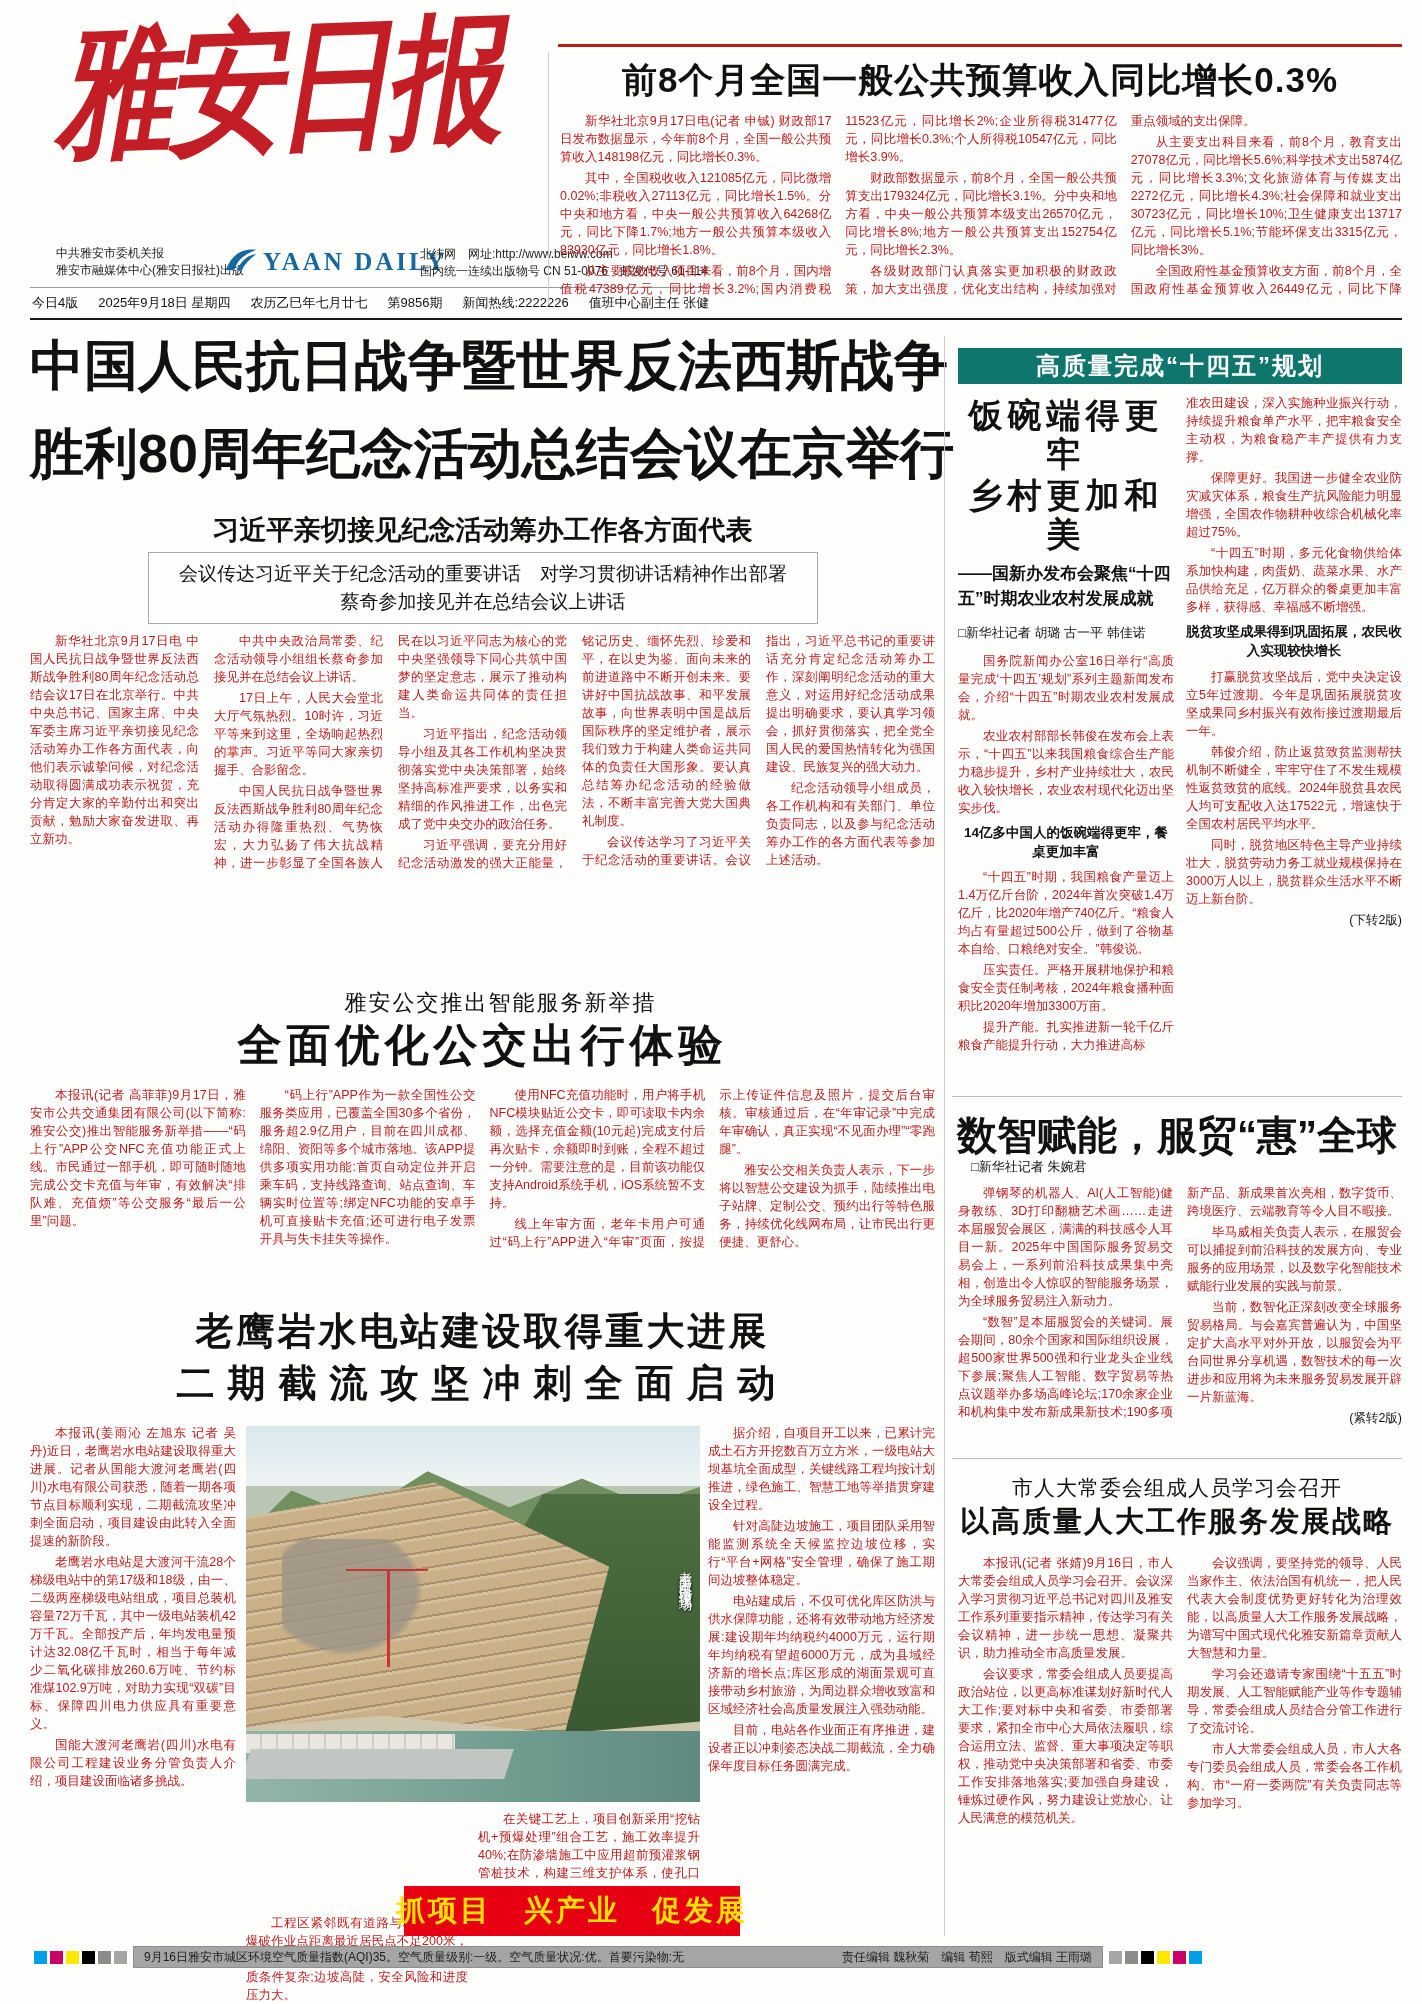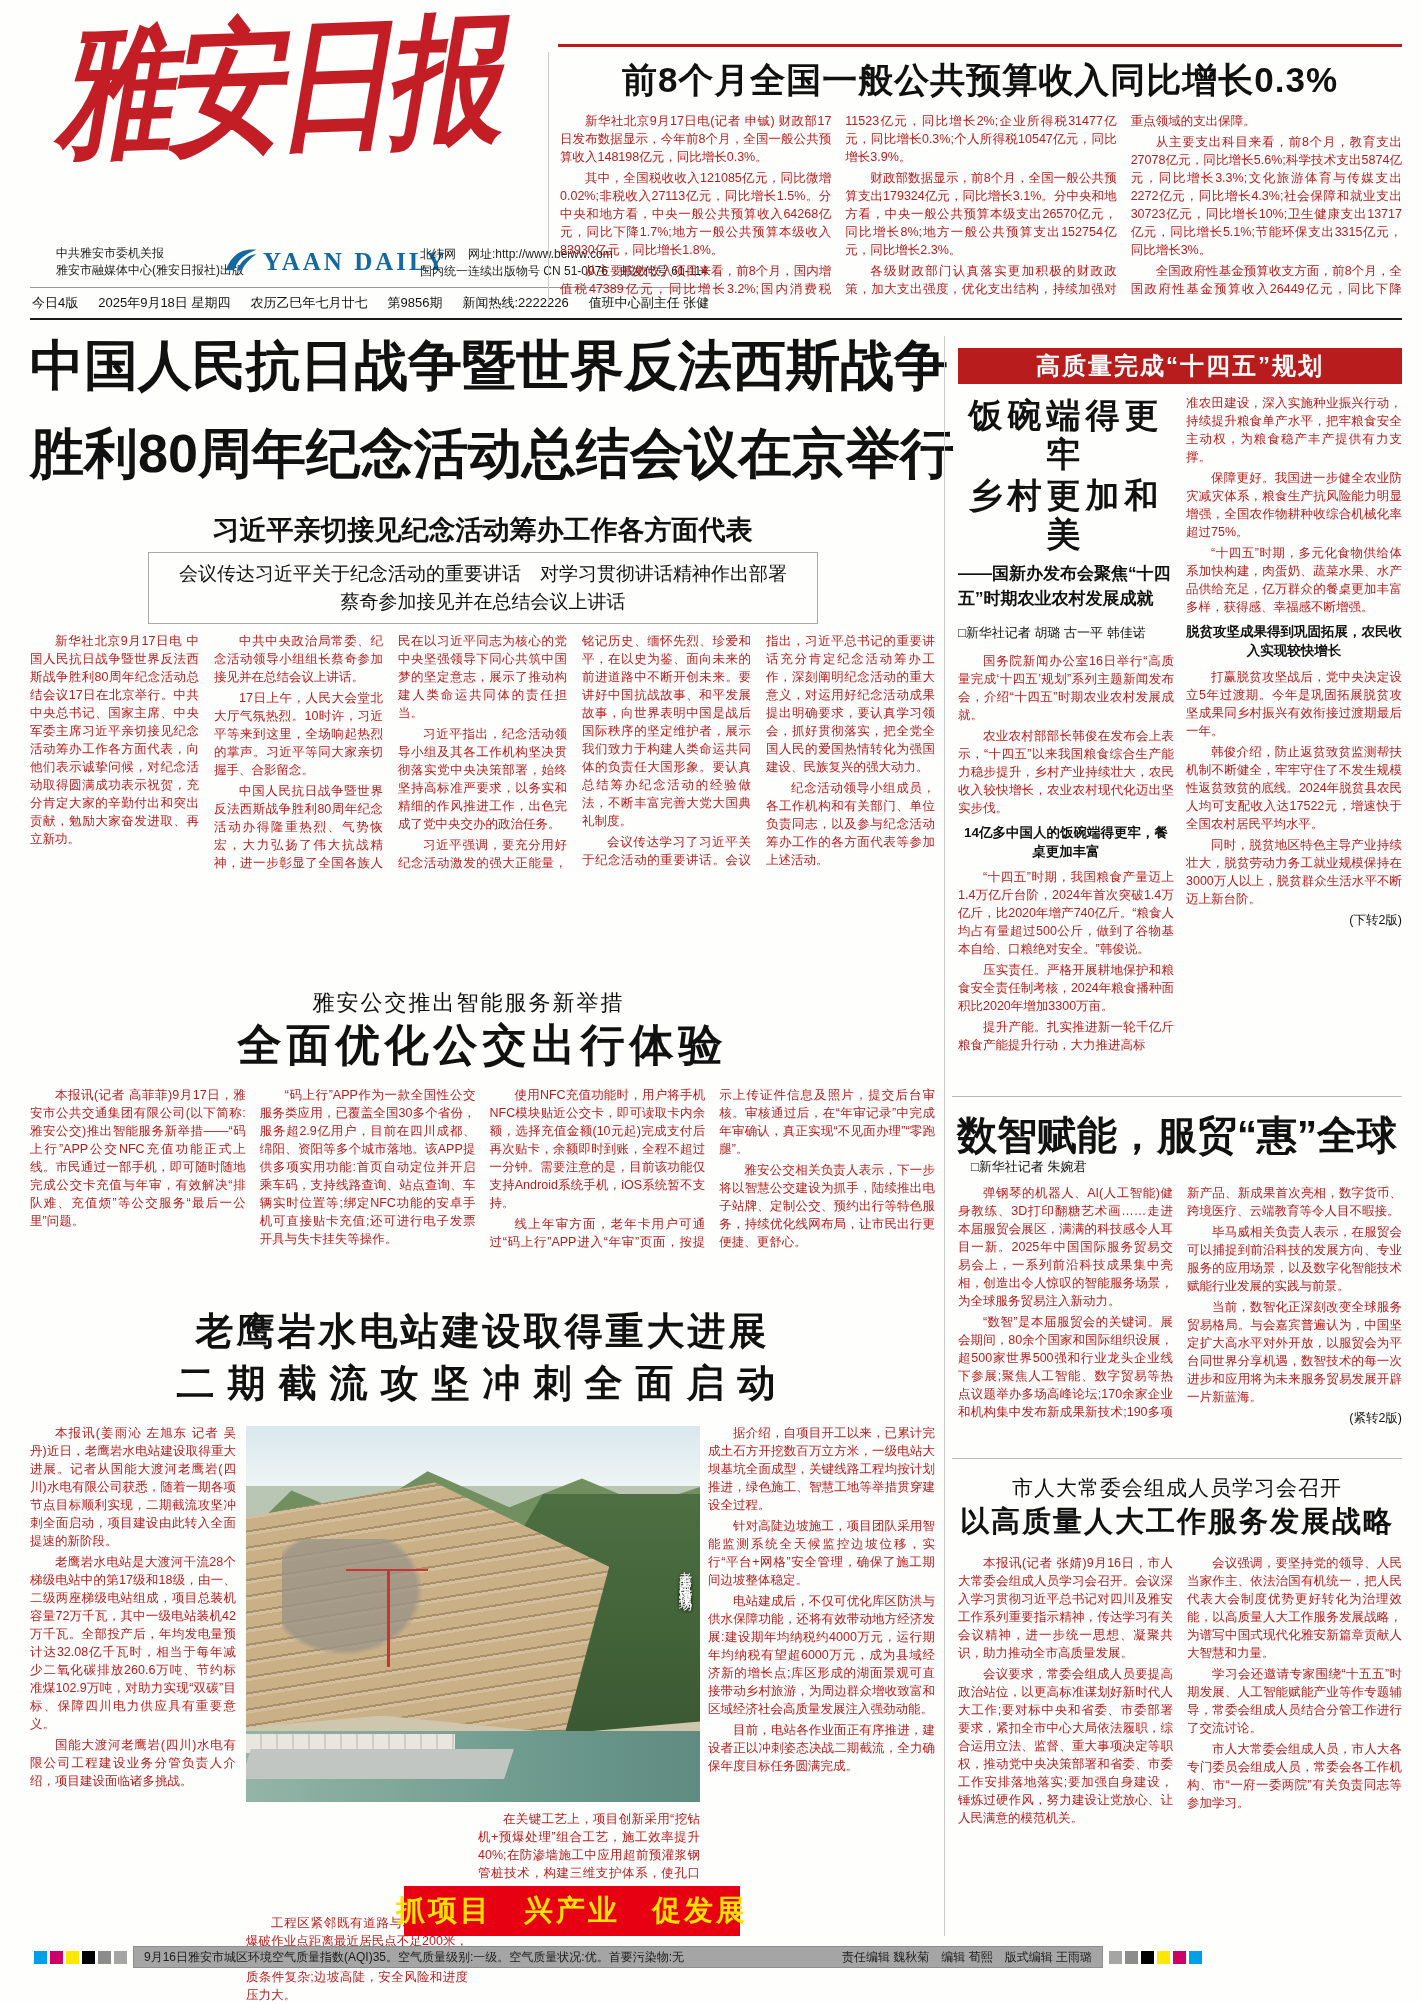--- a/index.html
+++ b/index.html
@@ -28,21 +28,21 @@
   .fiscal-body{left:560px;top:112px;width:842px;height:200px;column-count:3;column-gap:14px;overflow:hidden;}
   
   .lead-hl{left:30px;width:905px;text-align:center;font-size:54px;font-weight:bold;white-space:nowrap;line-height:1;}
   .lead-hl1{top:338px;}
   .lead-hl2{top:426px;}
   .lead-sub1{left:30px;top:512px;width:905px;text-align:center;font-size:27px;font-weight:bold;white-space:nowrap;}
   .lead-subbox{left:148px;top:552px;width:668px;height:70px;border:1px solid #aaa;display:flex;flex-direction:column;
                justify-content:center;gap:5px;text-align:center;font-size:19px;line-height:1.2;}
   .lead-body{left:30px;top:632px;width:905px;height:352px;column-count:5;column-gap:15px;overflow:hidden;}
   
-  .bus-kicker{left:16px;top:988px;width:905px;text-align:center;font-size:22px;letter-spacing:2px;}
+  .bus-kicker{left:48px;top:988px;width:905px;text-align:center;font-size:22px;letter-spacing:2px;}
   .bus-hl{left:30px;top:1016px;width:905px;text-align:center;font-size:44px;font-weight:bold;letter-spacing:5px;white-space:nowrap;}
   .bus-body{left:30px;top:1086px;width:905px;height:212px;column-count:4;column-gap:14px;overflow:hidden;}
   
   .hydro-hl1{left:30px;top:1306px;width:905px;text-align:center;font-size:38px;font-weight:bold;letter-spacing:3px;white-space:nowrap;}
   .hydro-hl2{left:30px;top:1358px;width:905px;text-align:center;font-size:38px;font-weight:bold;letter-spacing:13px;white-space:nowrap;}
   .hydro-left{left:30px;top:1424px;width:206px;height:512px;overflow:hidden;}
   .hydro-right{left:708px;top:1424px;width:227px;height:512px;overflow:hidden;}
   .hydro-belowA{left:246px;top:1914px;width:222px;height:126px;overflow:hidden;}
   .hydro-belowB{left:478px;top:1810px;width:222px;height:72px;overflow:hidden;}
   .banner{left:404px;top:1886px;width:336px;height:50px;background:#e60012;color:#ffe100;display:flex;align-items:center;
@@ -62,21 +62,21 @@
   .ph-river{left:0;bottom:0;width:100%;height:19%;background:linear-gradient(90deg,#93b5a8,#6f9c8f 60%,#5f8b80);}
   .ph-shore{left:0;bottom:15%;width:100%;height:8%;background:#cfc6ae;clip-path:polygon(0 40%,30% 0,70% 60%,100% 20%,100% 100%,0 100%);}
   .ph-road{left:0;bottom:6%;width:58%;height:8%;background:#c2c6c3;transform:skewX(-18deg);}
   .ph-wall{left:0;bottom:13%;width:46%;height:5%;background:repeating-linear-gradient(90deg,#e8e6df 0 14px,#cfcdc4 14px 16px);}
   .ph-crane-mast{left:31%;top:38%;width:3px;height:26%;background:#c33;}
   .ph-crane-jib{left:22%;top:38%;width:18%;height:2px;background:#c33;}
   .vcaption{right:6px;top:36%;writing-mode:vertical-rl;color:#fff;font-size:13px;letter-spacing:3px;
             text-shadow:0 1px 3px rgba(0,0,0,.9);}
   
   .vrule-right{left:944px;top:336px;width:1px;height:1600px;background:#ccc;}
-  .rice-kicker{left:958px;top:348px;width:444px;height:36px;background:#b91c1c;color:#fff;display:flex;align-items:center;
+  .rice-kicker{left:958px;top:348px;width:444px;height:36px;background:#0f766e;color:#fff;display:flex;align-items:center;
                justify-content:center;font-size:24px;font-weight:bold;letter-spacing:2px;white-space:nowrap;}
   .rice-left{left:958px;top:394px;width:216px;height:696px;overflow:hidden;}
   .rice-right{left:1186px;top:394px;width:216px;height:696px;overflow:hidden;}
   .rice-h{font-size:34px;font-weight:bold;text-align:center;letter-spacing:5px;margin:2px 0;line-height:1.15;}
   .rice-sub{font-size:17px;font-weight:bold;line-height:1.45;margin:8px 0 2px;text-align:left;}
   .rice-byline{margin:12px 0 10px;}
   .hrule{width:450px;height:1px;background:#bbb;left:952px;}
   .hrule1{top:1096px;} .hrule2{top:1458px;}
   .trade-hl{left:952px;top:1108px;width:450px;text-align:center;font-size:40px;font-weight:bold;white-space:nowrap;}
   .trade-byline{left:960px;top:1158px;padding-left:11px;}

